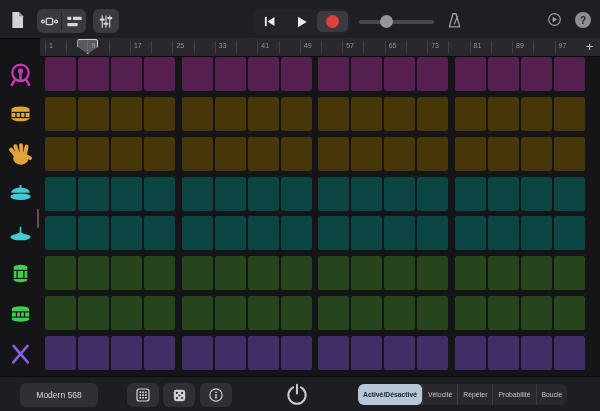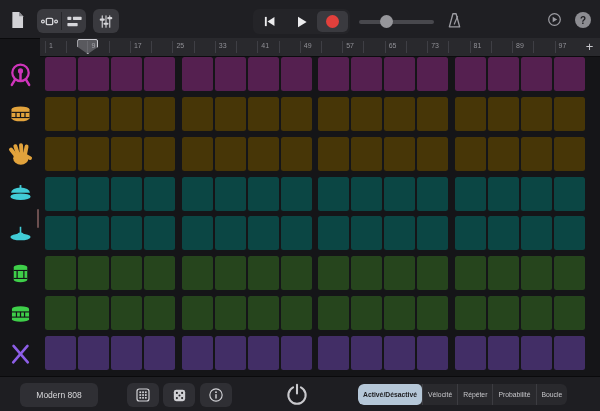--- a/index.html
+++ b/index.html
@@ -485,21 +485,21 @@
             <div class="cell" style="background: rgb(66, 46, 102);"></div>
             <div class="cell" style="background: rgb(66, 46, 102);"></div>
             <div class="cell" style="background: rgb(66, 46, 102);"></div>
             <div class="cell" style="background: rgb(66, 46, 102);"></div>
           </div>
         </div>
       </div>
   </div>
 
   <footer id="bottom-bar">
-    <button id="kit-btn">Modern 808</button>
+    <button id="kit-btn">Modern 568</button>
 
     <button class="bb-tile" style="left:127px;">
       <svg width="18" height="18" viewBox="0 0 24 24">
         <rect x="4" y="4" width="16" height="16" rx="3" fill="none" stroke="currentColor" stroke-width="1.6"></rect>
         <g fill="currentColor">
           <rect x="7.2" y="7.2" width="2.3" height="2.3"></rect>
             <rect x="10.9" y="7.2" width="2.3" height="2.3"></rect>
             <rect x="14.6" y="7.2" width="2.3" height="2.3"></rect>
           <rect x="7.2" y="10.9" width="2.3" height="2.3"></rect>
             <rect x="10.9" y="10.9" width="2.3" height="2.3"></rect>

